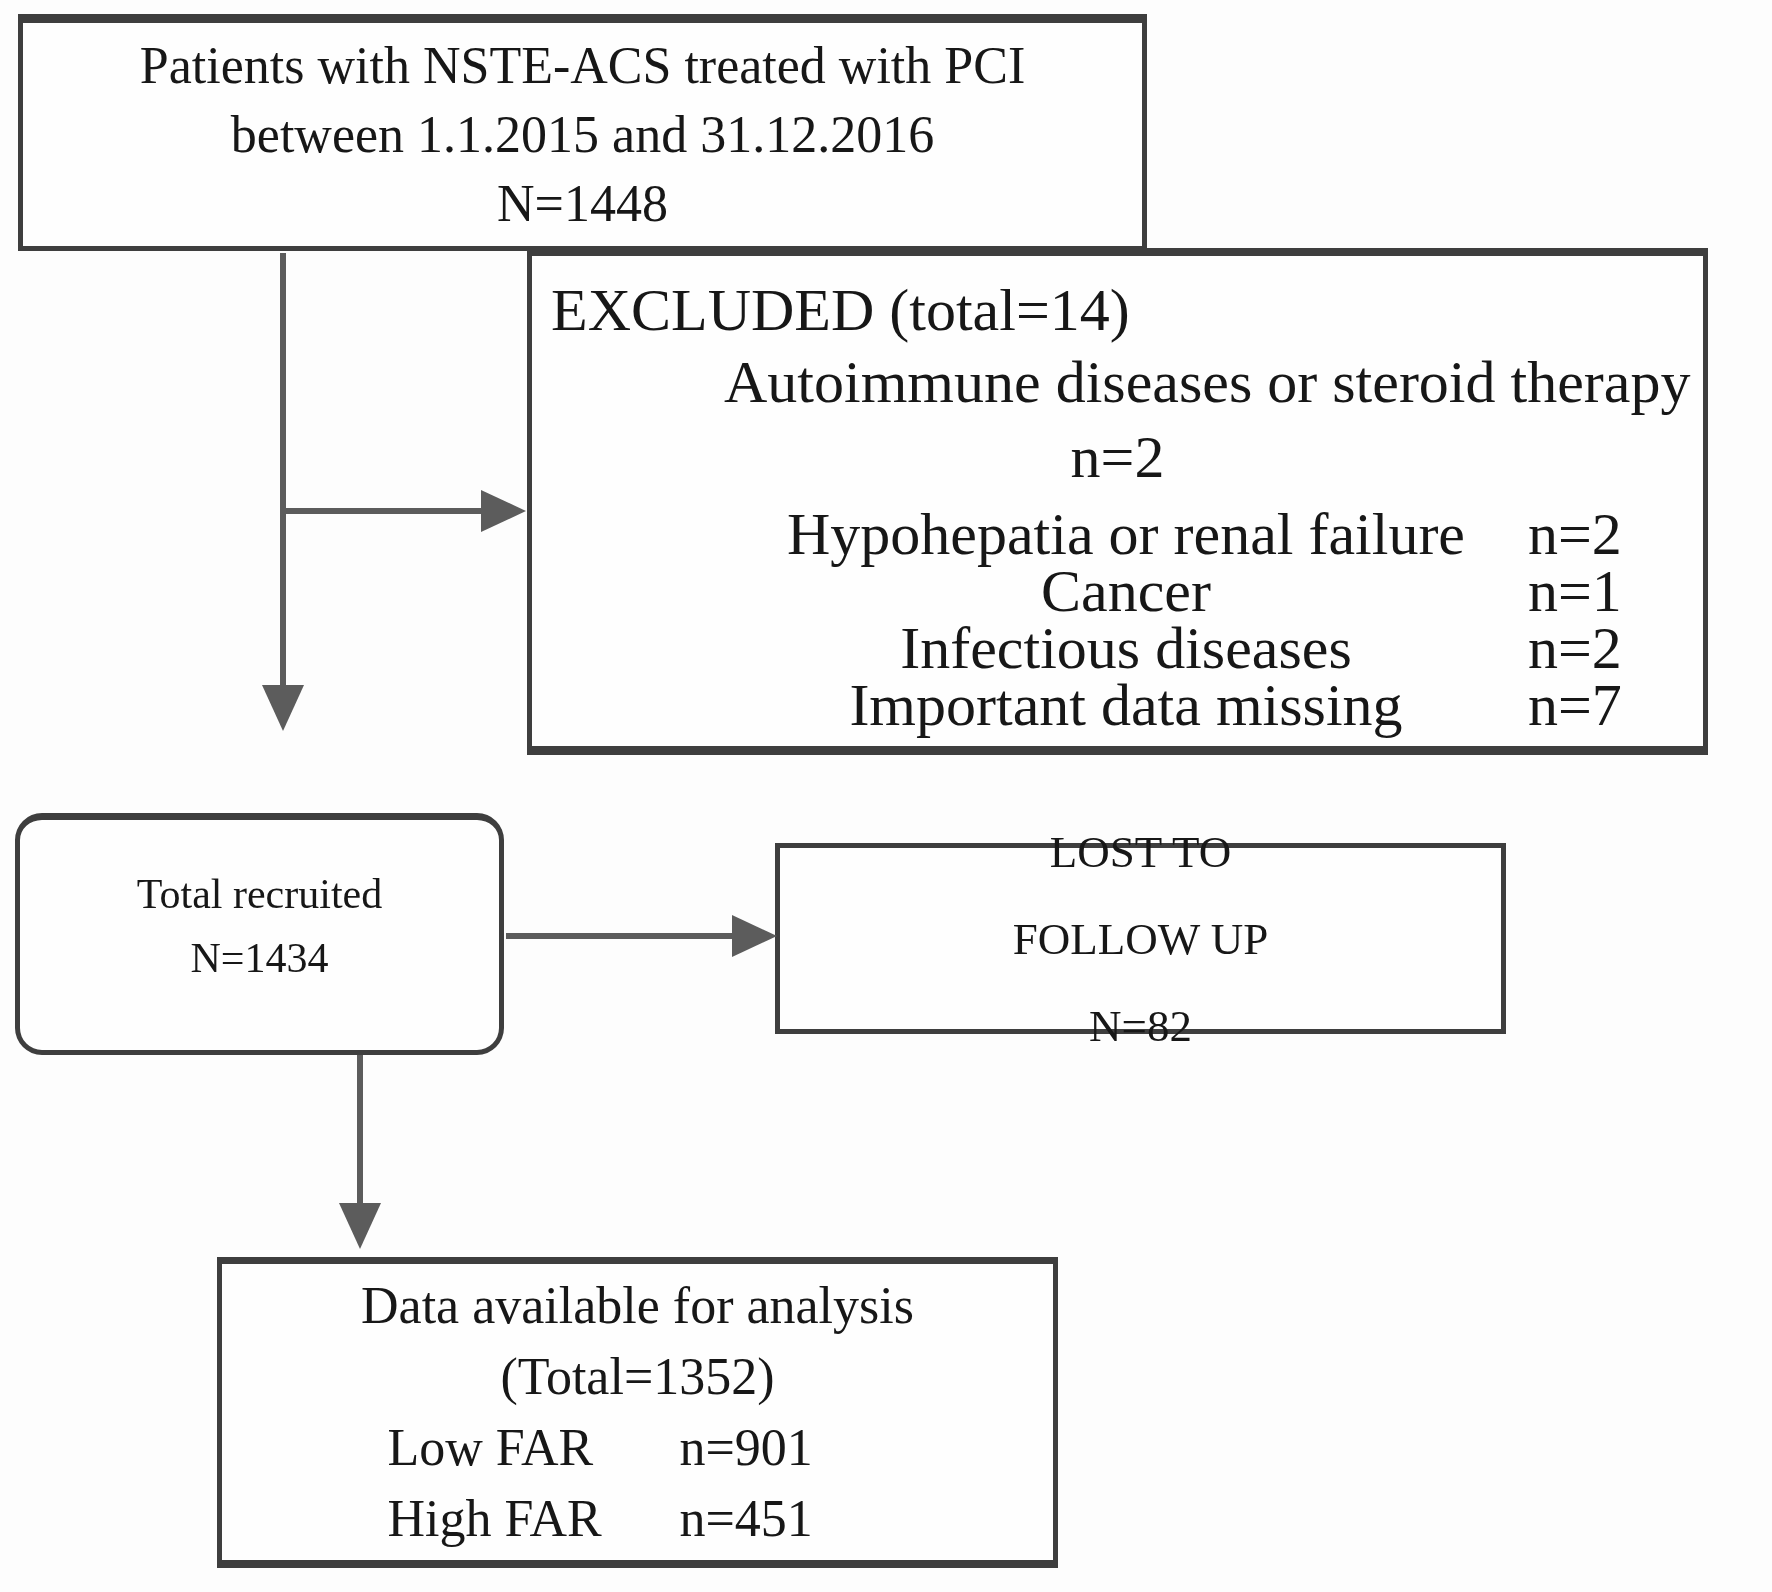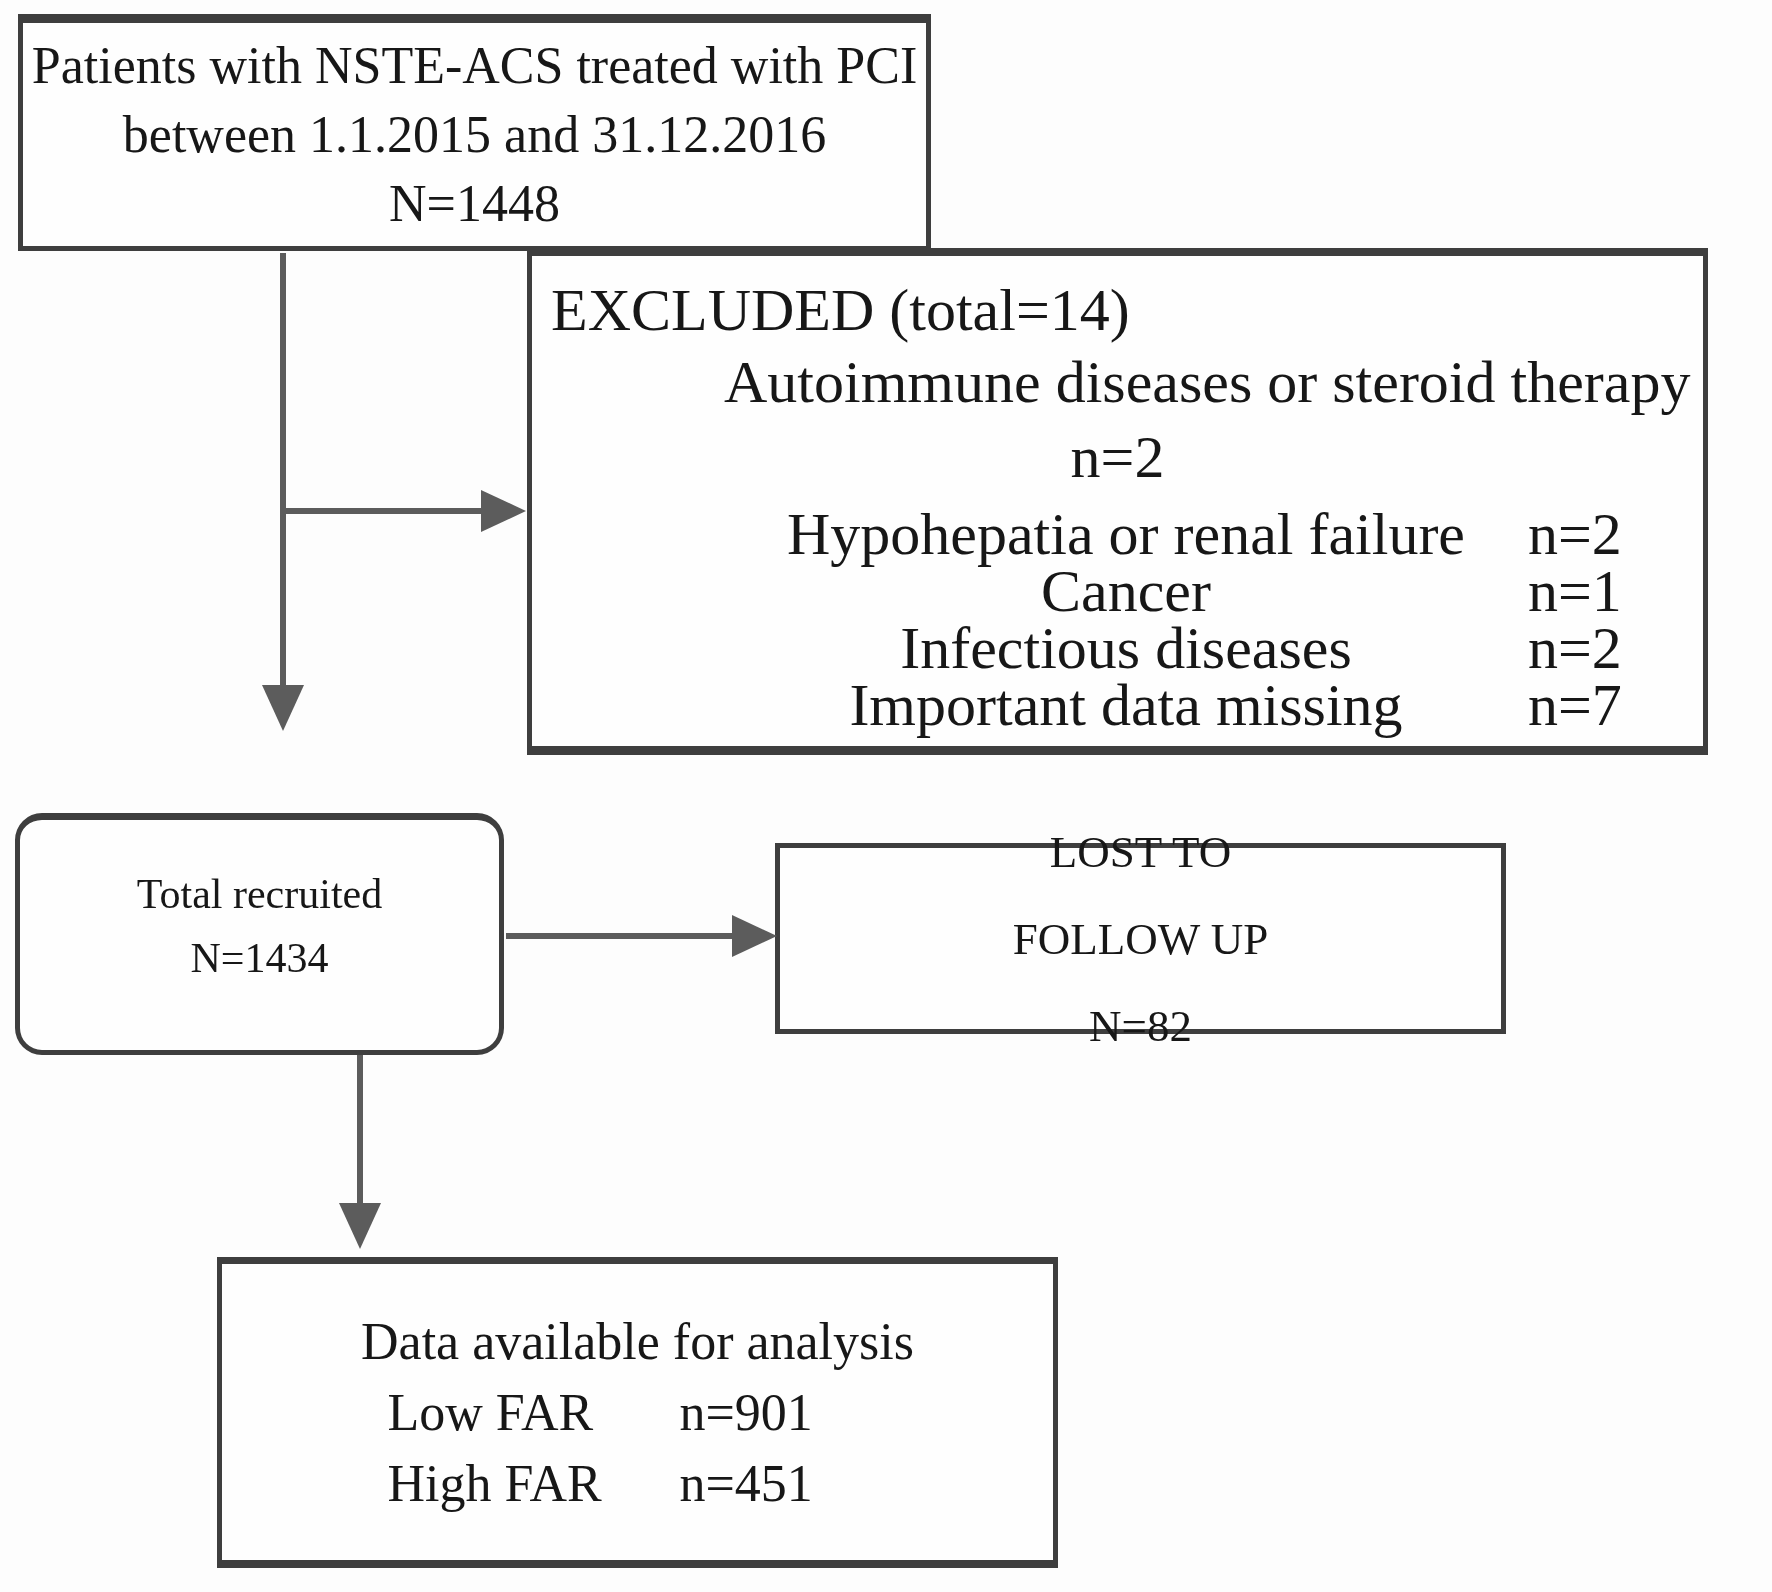--- a/index.html
+++ b/index.html
@@ -12,21 +12,21 @@
     color:#171717;
   }
   .fc-box {
     position:absolute;
     box-sizing:border-box;
     border:5px solid #3e3e3e;
     background:#fefefe;
   }
   
   .box-source {
-    left:18px; top:14px; width:913px; height:237px;
+    left:18px; top:14px; width:1129px; height:237px;
     border-top-width:9px;
     display:flex; flex-direction:column; justify-content:center;
     text-align:center; font-size:52px; line-height:69px;
   }
   
   .box-excluded {
     left:527px; top:248px; width:1181px; height:507px;
     border-top-width:8px; border-bottom-width:9px;
     font-size:60px;
   }
@@ -117,20 +117,21 @@
   </div>
 
   <div class="fc-box box-lost">
     <div>LOST TO</div>
     <div>FOLLOW UP</div>
     <div>N=82</div>
   </div>
 
   <div class="fc-box box-analysis">
     <div>Data available for analysis</div>
+    <div>(Total=1352)</div>
     <div class="far-row">
       <span class="far-label">Low FAR</span>
       <span class="far-value">n=901</span>
     </div>
     <div class="far-row">
       <span class="far-label">High FAR</span>
       <span class="far-value">n=451</span>
     </div>
   </div>
 

